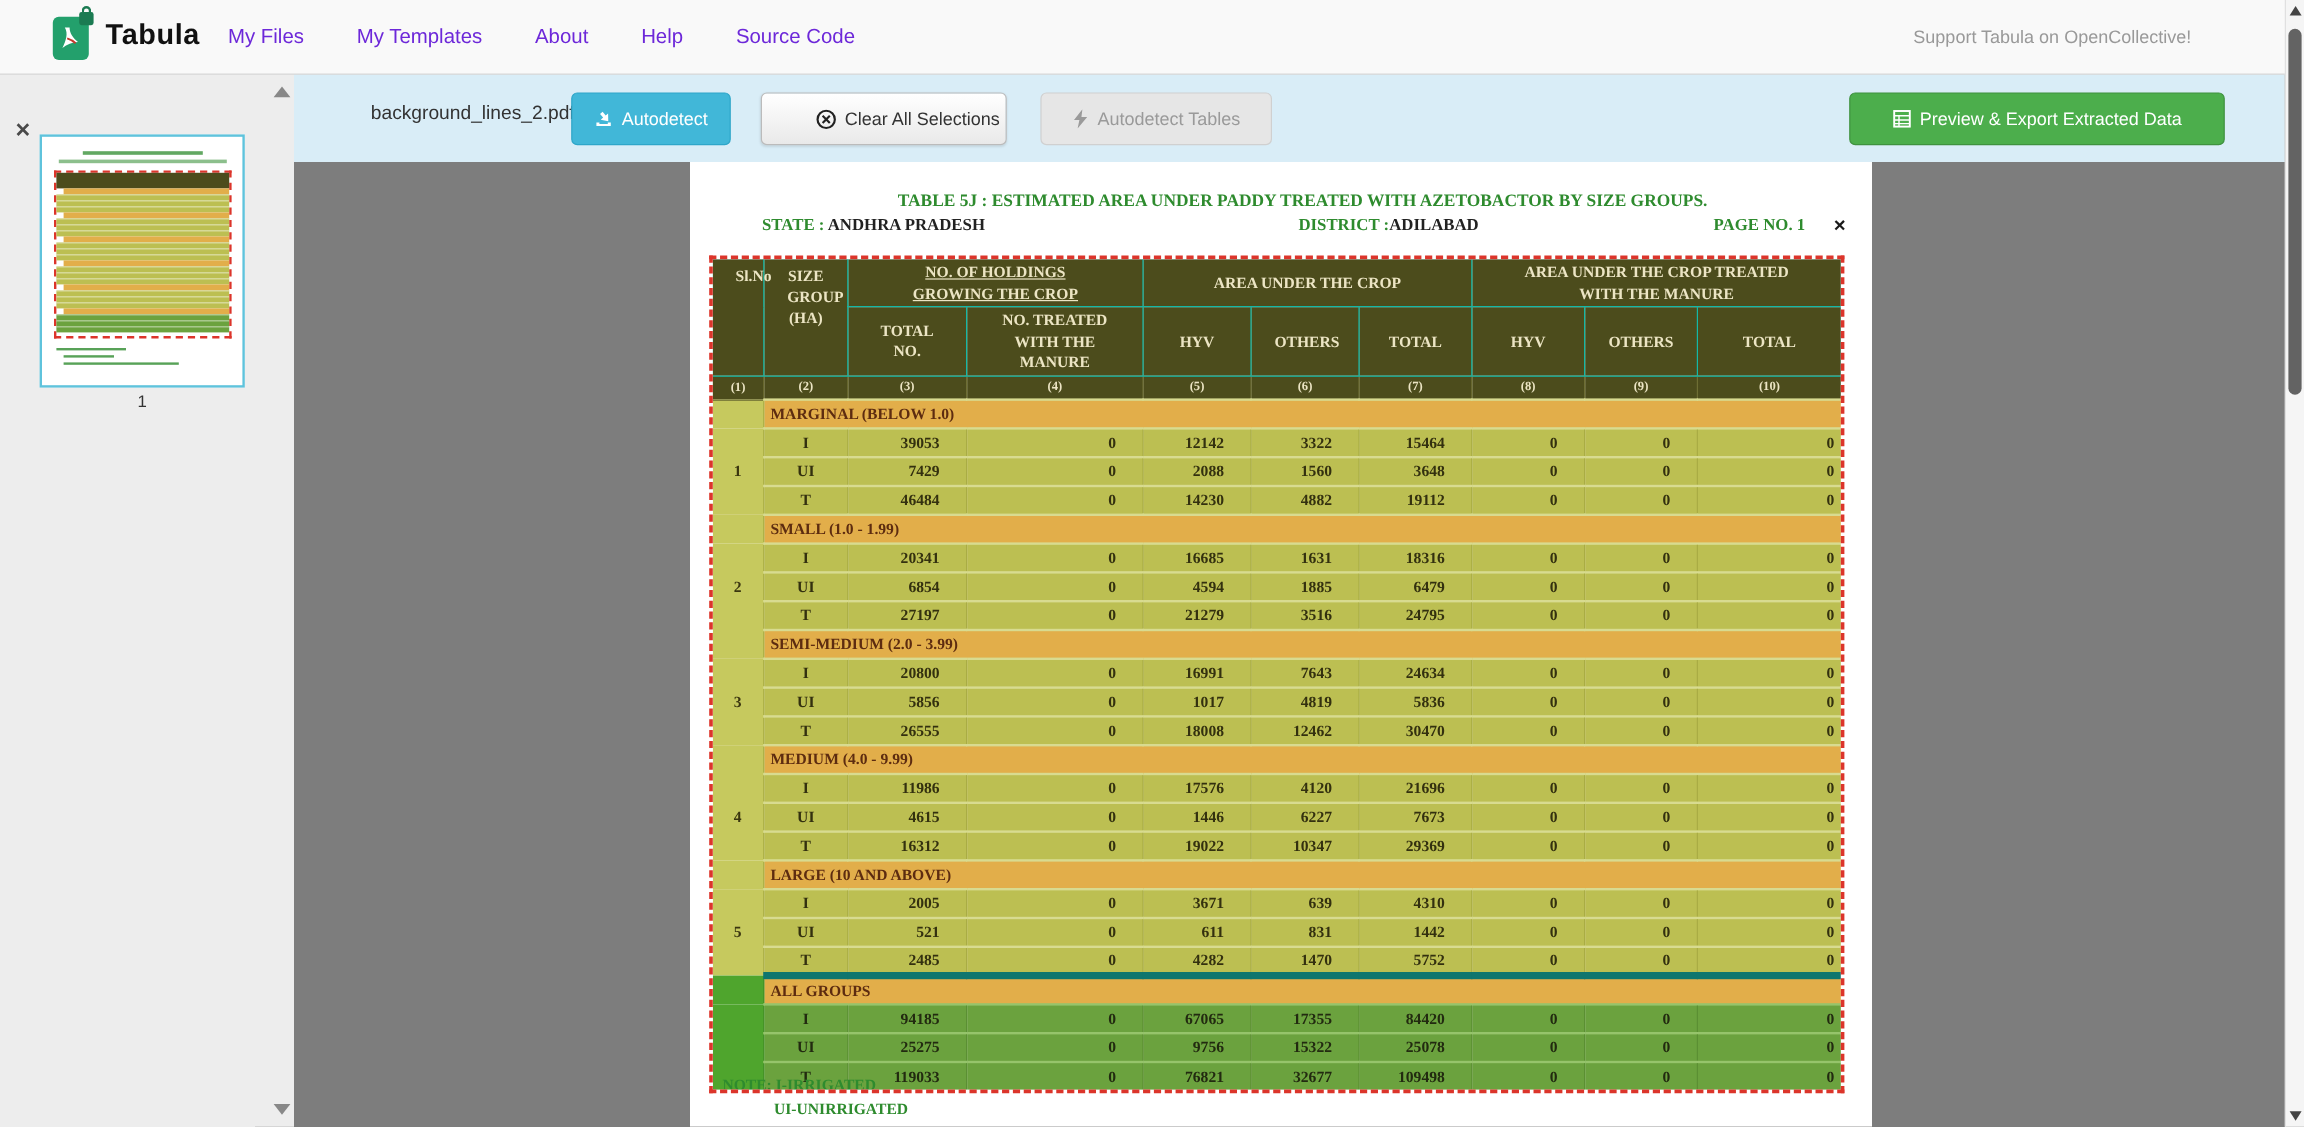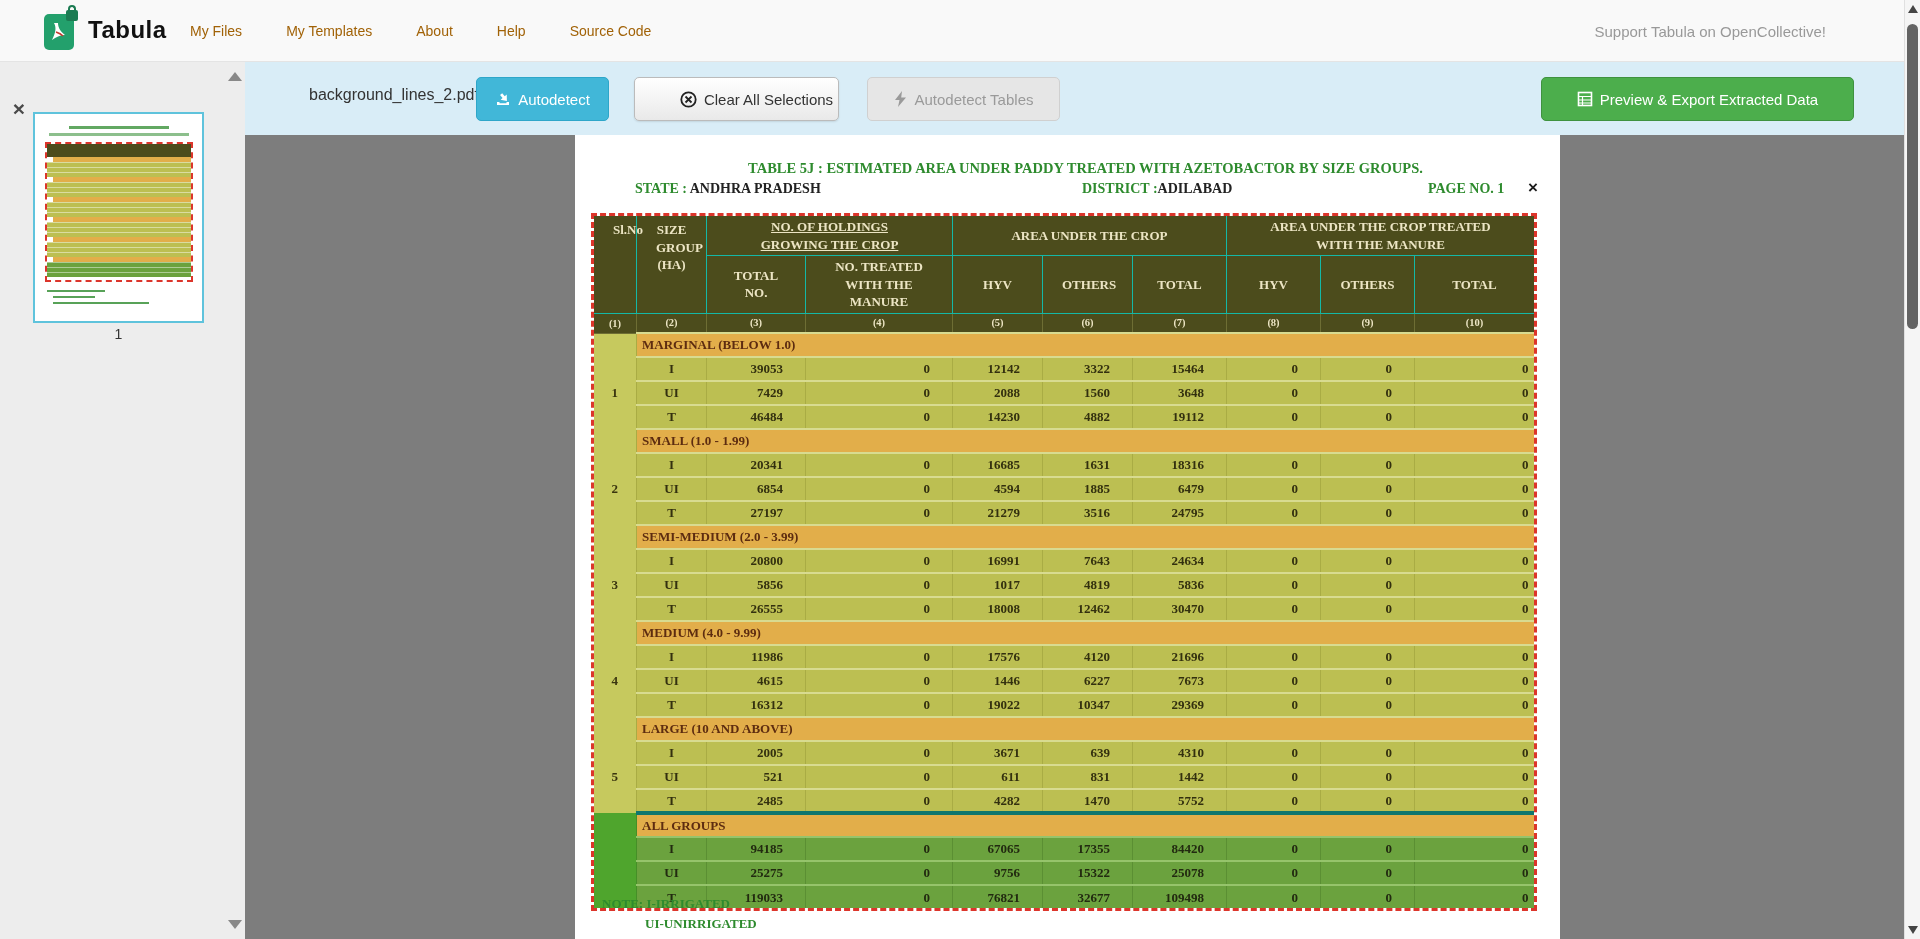--- a/index.html
+++ b/index.html
@@ -8,21 +8,21 @@
   
   .navbar { position:absolute; left:0; top:0; width:1920px; height:62px; background:#f9f9f9; border-bottom:1px solid #e4e4e4; z-index:30; }
   .brand { position:absolute; left:44px; top:10px; display:flex; align-items:center; gap:10px; }
   .logo { position:relative; width:34px; height:40px; }
   .logo .page { position:absolute; left:0; top:4px; width:30px; height:36px; background:#23a06c; border-radius:5px; }
   .logo .glyph { position:absolute; left:7px; top:12px; width:16px; height:20px; }
   .logo .lock { position:absolute; right:0; top:0; width:12px; height:11px; background:#1b7b52; border-radius:2px; }
   .logo .shackle { position:absolute; right:2px; top:-5px; width:8px; height:8px; border:2px solid #1b7b52; border-bottom:none; border-radius:5px 5px 0 0; }
   .brand-name { font-size:24px; font-weight:bold; color:#111; letter-spacing:.5px; }
   .nav-items { position:absolute; left:190px; top:0; height:62px; display:flex; align-items:center; gap:44px; }
-  .nav-item { font-size:14px; color:#a16207; text-decoration:none; cursor:pointer; }
+  .nav-item { font-size:17px; color:#6d28d9; text-decoration:none; cursor:pointer; }
   .support-link { position:absolute; right:94px; top:0; height:62px; display:flex; align-items:center; font-size:15px; color:#999; }
 
   
   .toolbar { position:absolute; left:245px; top:62px; width:1659px; height:73px; background:#d9edf7; z-index:20; }
   .filename { position:absolute; left:16px; top:24px; font-size:16px; color:#333;margin-left:48px; }
   .btn { position:absolute; top:15px; height:44px; border-radius:5px; display:flex; align-items:center; justify-content:center; gap:7px; font-size:15px; cursor:pointer; border:1px solid transparent; }
   .btn-templates { left:231px; width:133px; background:#41b7d8; border-color:#2ea6c9; color:#fff; }
   .btn-clear { left:389px; width:205px; background:linear-gradient(#ffffff,#e9e9e9); border-color:#bbb; color:#333; box-shadow:0 1px 2px rgba(0,0,0,.1);padding-left:40px; }
   .btn-autodetect { left:622px; width:193px; background:#e6e6e6; border-color:#d0d0d0; color:#9a9a9a; cursor:default; }
   .btn-export { left:1296px; width:313px; background:#4cae4c; border-color:#3f923f; color:#fff; }
@@ -64,21 +64,21 @@
   .grp-constrain3 { display:inline-block; max-width:235px; }
   tr.band-row { height:24px; }
   td.band { background:#e2ae4a; color:#5d2c10; font-weight:bold; font-size:13px; text-align:left; padding:0 0 0 5px; border-top:2px solid #d8db90; }
   td.slno-pad { background:#c6c95e; border-right:1px solid #a9ac44; }
   td.slno-merge { background:#c6c95e; color:#3a350f; font-weight:bold; font-size:13px; text-align:center; border-right:1px solid #a9ac44; }
   tr.data-row { height:24px; }
   tr.data-row td.cell { background:#bcbf52; color:#33300f; font-weight:bold; font-size:13px; text-align:right; padding-right:22px; border-top:2px solid #d8db90; border-left:1px solid #a9ac44; }
   tr.data-row td.gcell { text-align:center; padding-right:0; }
   tr.data-row td.lastcell { padding-right:6px; }
   tr.green td.cell { background:#6ba23e; border-top:2px solid #96c46b; border-left:1px solid #5b8f33; color:#222a10; }
-  tr.green-band td.band { border-top:4px solid #0f766e; }
+  tr.green-band td.band { border-top:6px solid #0f766e; }
   td.slno-green { background:#4fa52d; border-right:1px solid #458f27; }
 
   
   .scrollbar { position:absolute; right:0; top:0; width:16px; height:939px; background:#f5f5f5; border-left:1px solid #e0e0e0; z-index:40; }
   .sb-arrow { position:absolute; left:3px; width:0; height:0; border-left:5px solid transparent; border-right:5px solid transparent; cursor:pointer; }
   .sb-arrow.up { top:5px; border-bottom:8px solid #444; }
   .sb-arrow.down { bottom:5px; border-top:8px solid #444; }
   .sb-thumb { position:absolute; left:2px; top:24px; width:11px; height:305px; background:#636363; border-radius:6px; cursor:pointer; }
 </style>
 </head>

